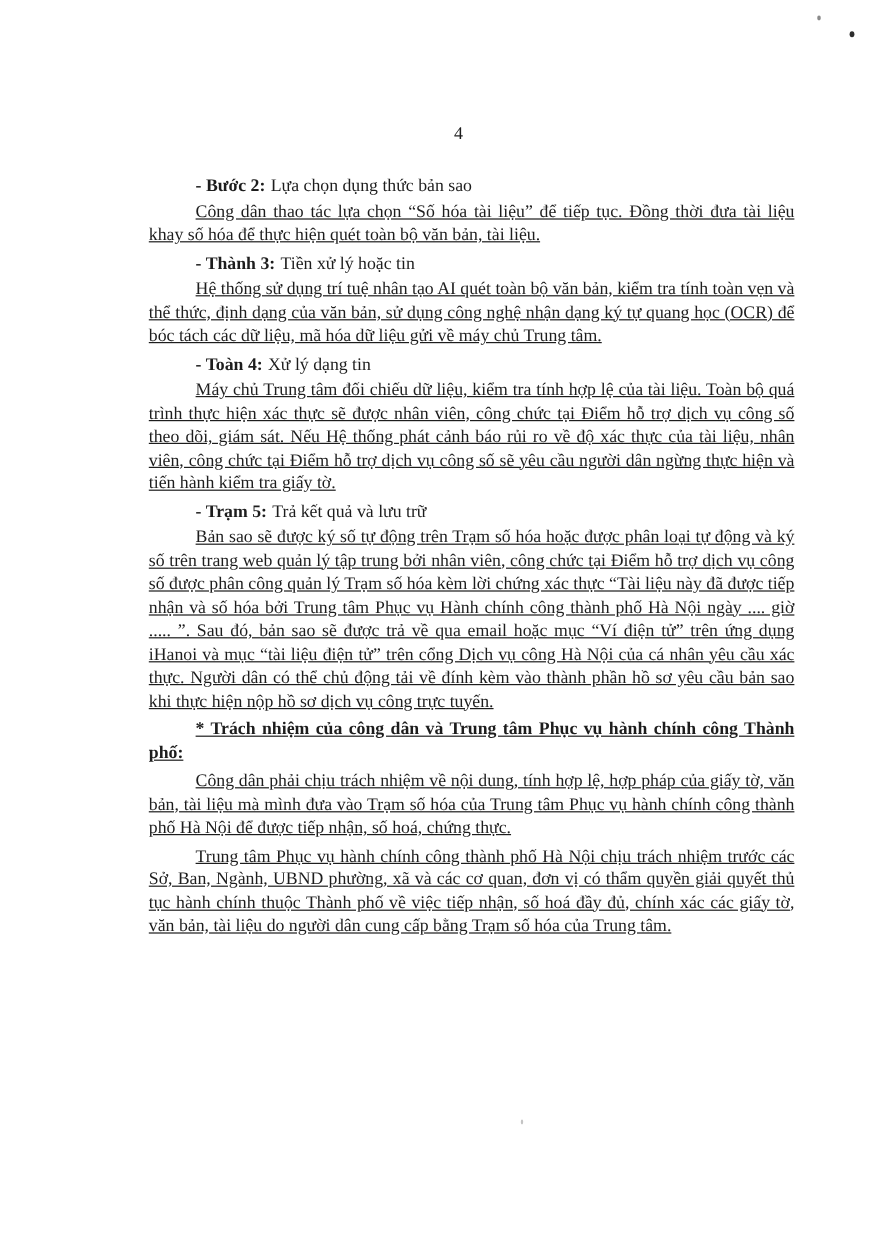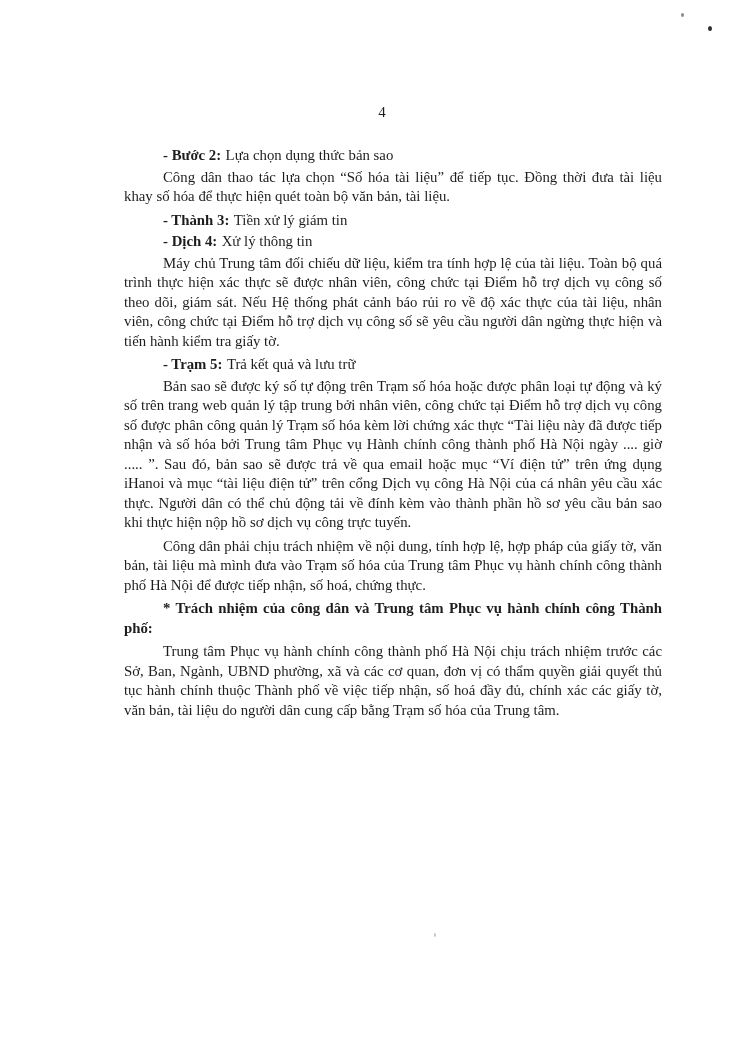--- a/index.html
+++ b/index.html
@@ -45,20 +45,21 @@
   .step-label {
     font-weight: bold;
     text-align: right;
   }
   .step-title {
     margin-left: 0.3em;
   }
   .para {
     margin: 0 0 4px 0;
     text-indent: 39px;
+    text-decoration: underline;
   }
   .bold-heading {
     font-weight: bold;
   }
   
   .artifact {
     position: absolute;
     border-radius: 50%;
   }
   .artifact-1 { left: 681px; top: 13px; width: 3px; height: 4px; background: #8a8a8a; }
@@ -74,26 +75,27 @@
   <span class="artifact artifact-2"></span>
   <span class="artifact artifact-3"></span>
 
   <div class="page-number">4</div>
 
   <div class="body-text">
 
     <p class="step-heading"><strong class="step-label">- Bước 2:</strong><span class="step-title">Lựa chọn dụng thức bản sao</span></p>
     <p class="para">Công dân thao tác lựa chọn “Số hóa tài liệu” để tiếp tục. Đồng thời đưa tài liệu khay số hóa để thực hiện quét toàn bộ văn bản, tài liệu.</p>
 
-    <p class="step-heading"><strong class="step-label">- Thành 3:</strong><span class="step-title">Tiền xử lý giám tin</span></p>
+    <p class="step-heading"><strong class="step-label">- Thành 3:</strong><span class="step-title">Tiền xử lý hoặc tin</span></p>
+    <p class="para">Hệ thống sử dụng trí tuệ nhân tạo AI quét toàn bộ văn bản, kiểm tra tính toàn vẹn và thể thức, định dạng của văn bản, sử dụng công nghệ nhận dạng ký tự quang học (OCR) để bóc tách các dữ liệu, mã hóa dữ liệu gửi về máy chủ Trung tâm.</p>
 
-    <p class="step-heading"><strong class="step-label">- Dịch 4:</strong><span class="step-title">Xử lý thông tin</span></p>
+    <p class="step-heading"><strong class="step-label">- Toàn 4:</strong><span class="step-title">Xử lý dạng tin</span></p>
     <p class="para">Máy chủ Trung tâm đối chiếu dữ liệu, kiểm tra tính hợp lệ của tài liệu. Toàn bộ quá trình thực hiện xác thực sẽ được nhân viên, công chức tại Điểm hỗ trợ dịch vụ công số theo dõi, giám sát. Nếu Hệ thống phát cảnh báo rủi ro về độ xác thực của tài liệu, nhân viên, công chức tại Điểm hỗ trợ dịch vụ công số sẽ yêu cầu người dân ngừng thực hiện và tiến hành kiểm tra giấy tờ.</p>
 
     <p class="step-heading"><strong class="step-label">- Trạm 5:</strong><span class="step-title">Trả kết quả và lưu trữ</span></p>
     <p class="para">Bản sao sẽ được ký số tự động trên Trạm số hóa hoặc được phân loại tự động và ký số trên trang web quản lý tập trung bởi nhân viên, công chức tại Điểm hỗ trợ dịch vụ công số được phân công quản lý Trạm số hóa kèm lời chứng xác thực “Tài liệu này đã được tiếp nhận và số hóa bởi Trung tâm Phục vụ Hành chính công thành phố Hà Nội ngày .... giờ ..... ”.  Sau đó, bản sao sẽ được trả về qua email hoặc mục “Ví điện tử” trên ứng dụng iHanoi và mục “tài liệu điện tử” trên cổng Dịch vụ công Hà Nội của cá nhân yêu cầu xác thực. Người dân có thể chủ động tải về đính kèm vào thành phần hồ sơ yêu cầu bản sao khi thực hiện nộp hồ sơ dịch vụ công trực tuyến.</p>
 
+    <p class="para bold-heading">* Trách nhiệm của công dân và Trung tâm Phục vụ hành chính công Thành phố:</p>
     <p class="para">Công dân phải chịu trách nhiệm về nội dung, tính hợp lệ, hợp pháp của giấy tờ, văn bản, tài liệu mà mình đưa vào Trạm số hóa của Trung tâm Phục vụ hành chính công thành phố Hà Nội để được tiếp nhận, số hoá, chứng thực.</p>
-    <p class="para bold-heading">* Trách nhiệm của công dân và Trung tâm Phục vụ hành chính công Thành phố:</p>
     <p class="para">Trung tâm Phục vụ hành chính công thành phố Hà Nội chịu trách nhiệm trước các Sở, Ban, Ngành, UBND phường, xã và các cơ quan, đơn vị có thẩm quyền giải quyết thủ tục hành chính thuộc Thành phố về việc tiếp nhận, số hoá đầy đủ, chính xác các giấy tờ, văn bản, tài liệu do người dân cung cấp bằng Trạm số hóa của Trung tâm.</p>
 
   </div>
 </div>
 
 </body></html>

